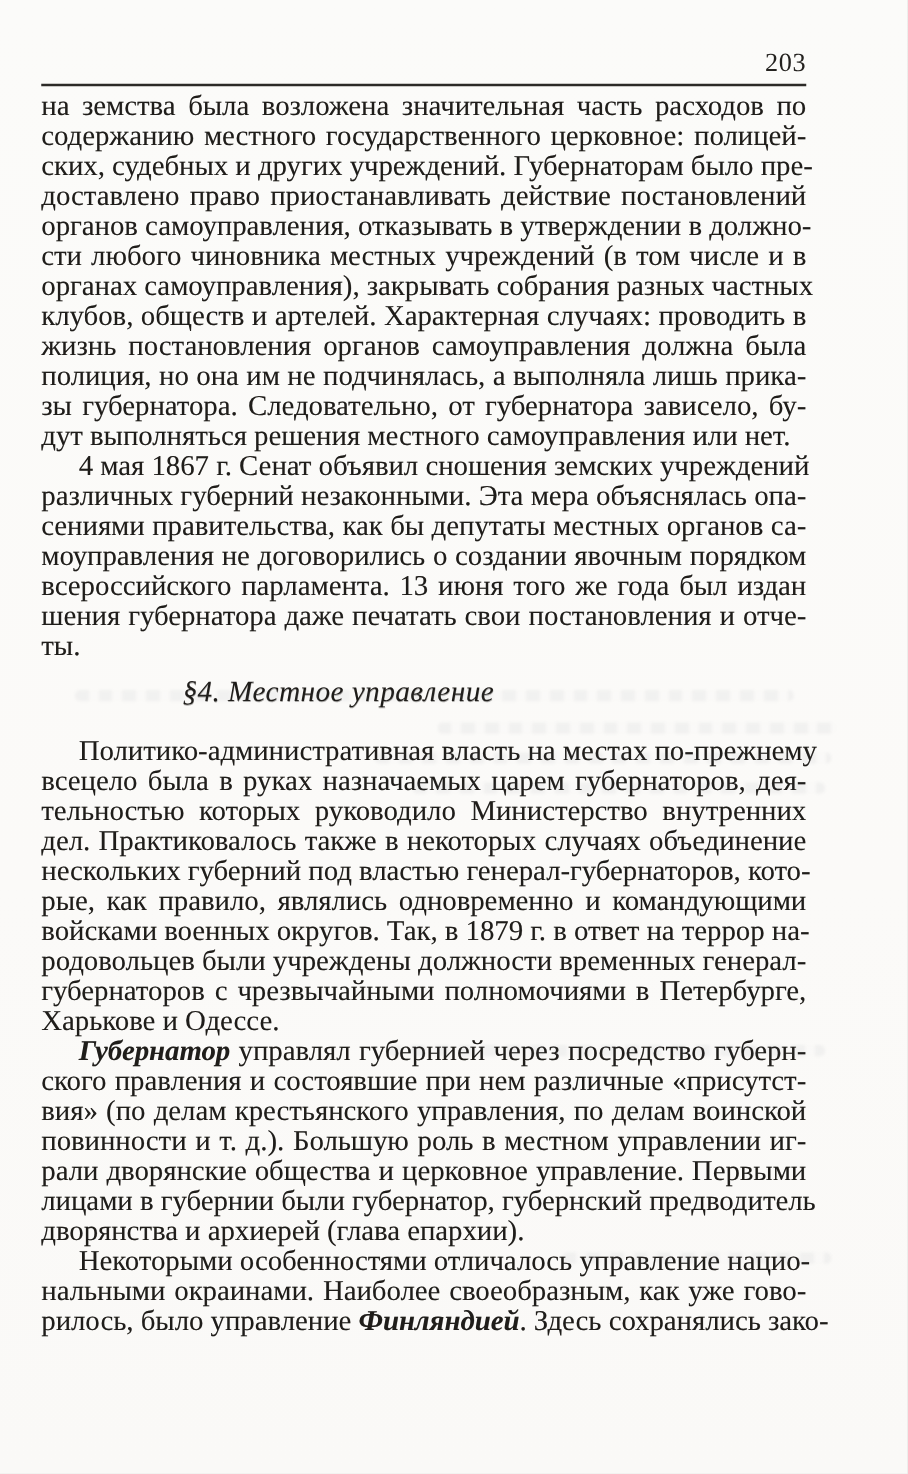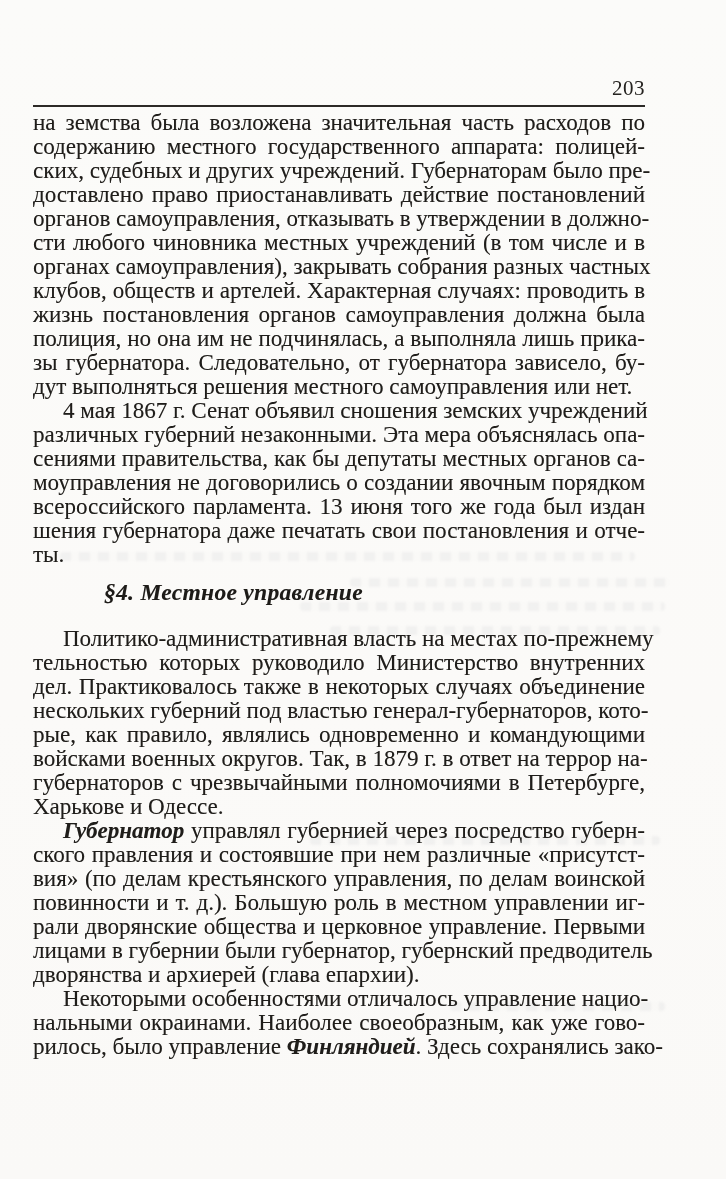--- a/index.html
+++ b/index.html
@@ -14,21 +14,21 @@
     background: linear-gradient(180deg, #fbfbf9 0%, #fbfaf8 60%, #faf9f7 100%);
     overflow: hidden;
     color: #201e1c;
   }
   .column {
     position: absolute;
     left: 33px; top: 0;
     width: 612px;
   }
   .pagehead {
-    padding-top: 76px;
+    padding-top: 38px;
     text-align: right;
     height: 26px;
   }
   .pagenum {
     font-size: 21px;
     letter-spacing: 0.5px;
     color: #24221f;
   }
   .rule {
     margin-top: 3px;
@@ -43,24 +43,24 @@
     text-align: justify;
     text-align-last: justify;
     white-space: nowrap;
     color: #1f1d1a;
     text-shadow: 0.2px 0.2px 0.35px rgba(35,32,28,0.38);
   }
   .line.last { text-align-last: left; }
   .line.indent { text-indent: 30px; }
   em.bi { font-weight: bold; }
   .heading {
-    margin: 10px 0 20px 71px;
+    margin: 10px 0 20px 113px;
     font-size: 23.5px;
     line-height: 30px;
-    font-weight: bold;
+    font-weight: normal;
     font-style: italic;
     letter-spacing: 0.3px;
     color: #1d1b18;
     text-shadow: 0.2px 0.2px 0.35px rgba(35,32,28,0.35);
   }
   
   .smudge {
     position: absolute;
     height: 9px;
     background: repeating-linear-gradient(90deg,
@@ -77,21 +77,21 @@
 
 <div class="page">
   <div class="column">
     <div class="pagehead">
       <span class="pagenum">203</span>
     </div>
     <div class="rule"></div>
     <div class="block">
         <div class="paragraph">
           <div class="line">на земства была возложена значительная часть расходов по</div>
-          <div class="line">содержанию местного государственного аппарата: полицей-</div>
+          <div class="line">содержанию местного государственного церковное: полицей-</div>
           <div class="line">ских, судебных и других учреждений. Губернаторам было пре-</div>
           <div class="line">доставлено право приостанавливать действие постановлений</div>
           <div class="line">органов самоуправления, отказывать в утверждении в должно-</div>
           <div class="line">сти любого чиновника местных учреждений (в том числе и в</div>
           <div class="line">органах самоуправления), закрывать собрания разных частных</div>
           <div class="line">клубов, обществ и артелей. Характерная случаях: проводить в</div>
           <div class="line">жизнь постановления органов самоуправления должна была</div>
           <div class="line">полиция, но она им не подчинялась, а выполняла лишь прика-</div>
           <div class="line">зы губернатора. Следовательно, от губернатора зависело, бу-</div>
           <div class="line last">дут выполняться решения местного самоуправления или нет.</div>
@@ -103,25 +103,27 @@
           <div class="line">моуправления не договорились о создании явочным порядком</div>
           <div class="line">всероссийского парламента. 13 июня того же года был издан</div>
           <div class="line">шения губернатора даже печатать свои постановления и отче-</div>
           <div class="line last">ты.</div>
         </div>
       </div>
     <h2 class="heading">§4. Местное управление</h2>
     <div class="block">
         <div class="paragraph">
           <div class="line indent">Политико-административная власть на местах по-прежнему</div>
+          <div class="line">всецело была в руках назначаемых царем губернаторов, дея-</div>
           <div class="line">тельностью которых руководило Министерство внутренних</div>
           <div class="line">дел. Практиковалось также в некоторых случаях объединение</div>
           <div class="line">нескольких губерний под властью генерал-губернаторов, кото-</div>
           <div class="line">рые, как правило, являлись одновременно и командующими</div>
           <div class="line">войсками военных округов. Так, в 1879 г. в ответ на террор на-</div>
+          <div class="line">родовольцев были учреждены должности временных генерал-</div>
           <div class="line">губернаторов с чрезвычайными полномочиями в Петербурге,</div>
           <div class="line last">Харькове и Одессе.</div>
         </div>
         <div class="paragraph">
           <div class="line indent"><em class="bi">Губернатор</em> управлял губернией через посредство губерн-</div>
           <div class="line">ского правления и состоявшие при нем различные «присутст-</div>
           <div class="line">вия» (по делам крестьянского управления, по делам воинской</div>
           <div class="line">повинности и т. д.). Большую роль в местном управлении иг-</div>
           <div class="line">рали дворянские общества и церковное управление. Первыми</div>
           <div class="line">лицами в губернии были губернатор, губернский предводитель</div>

